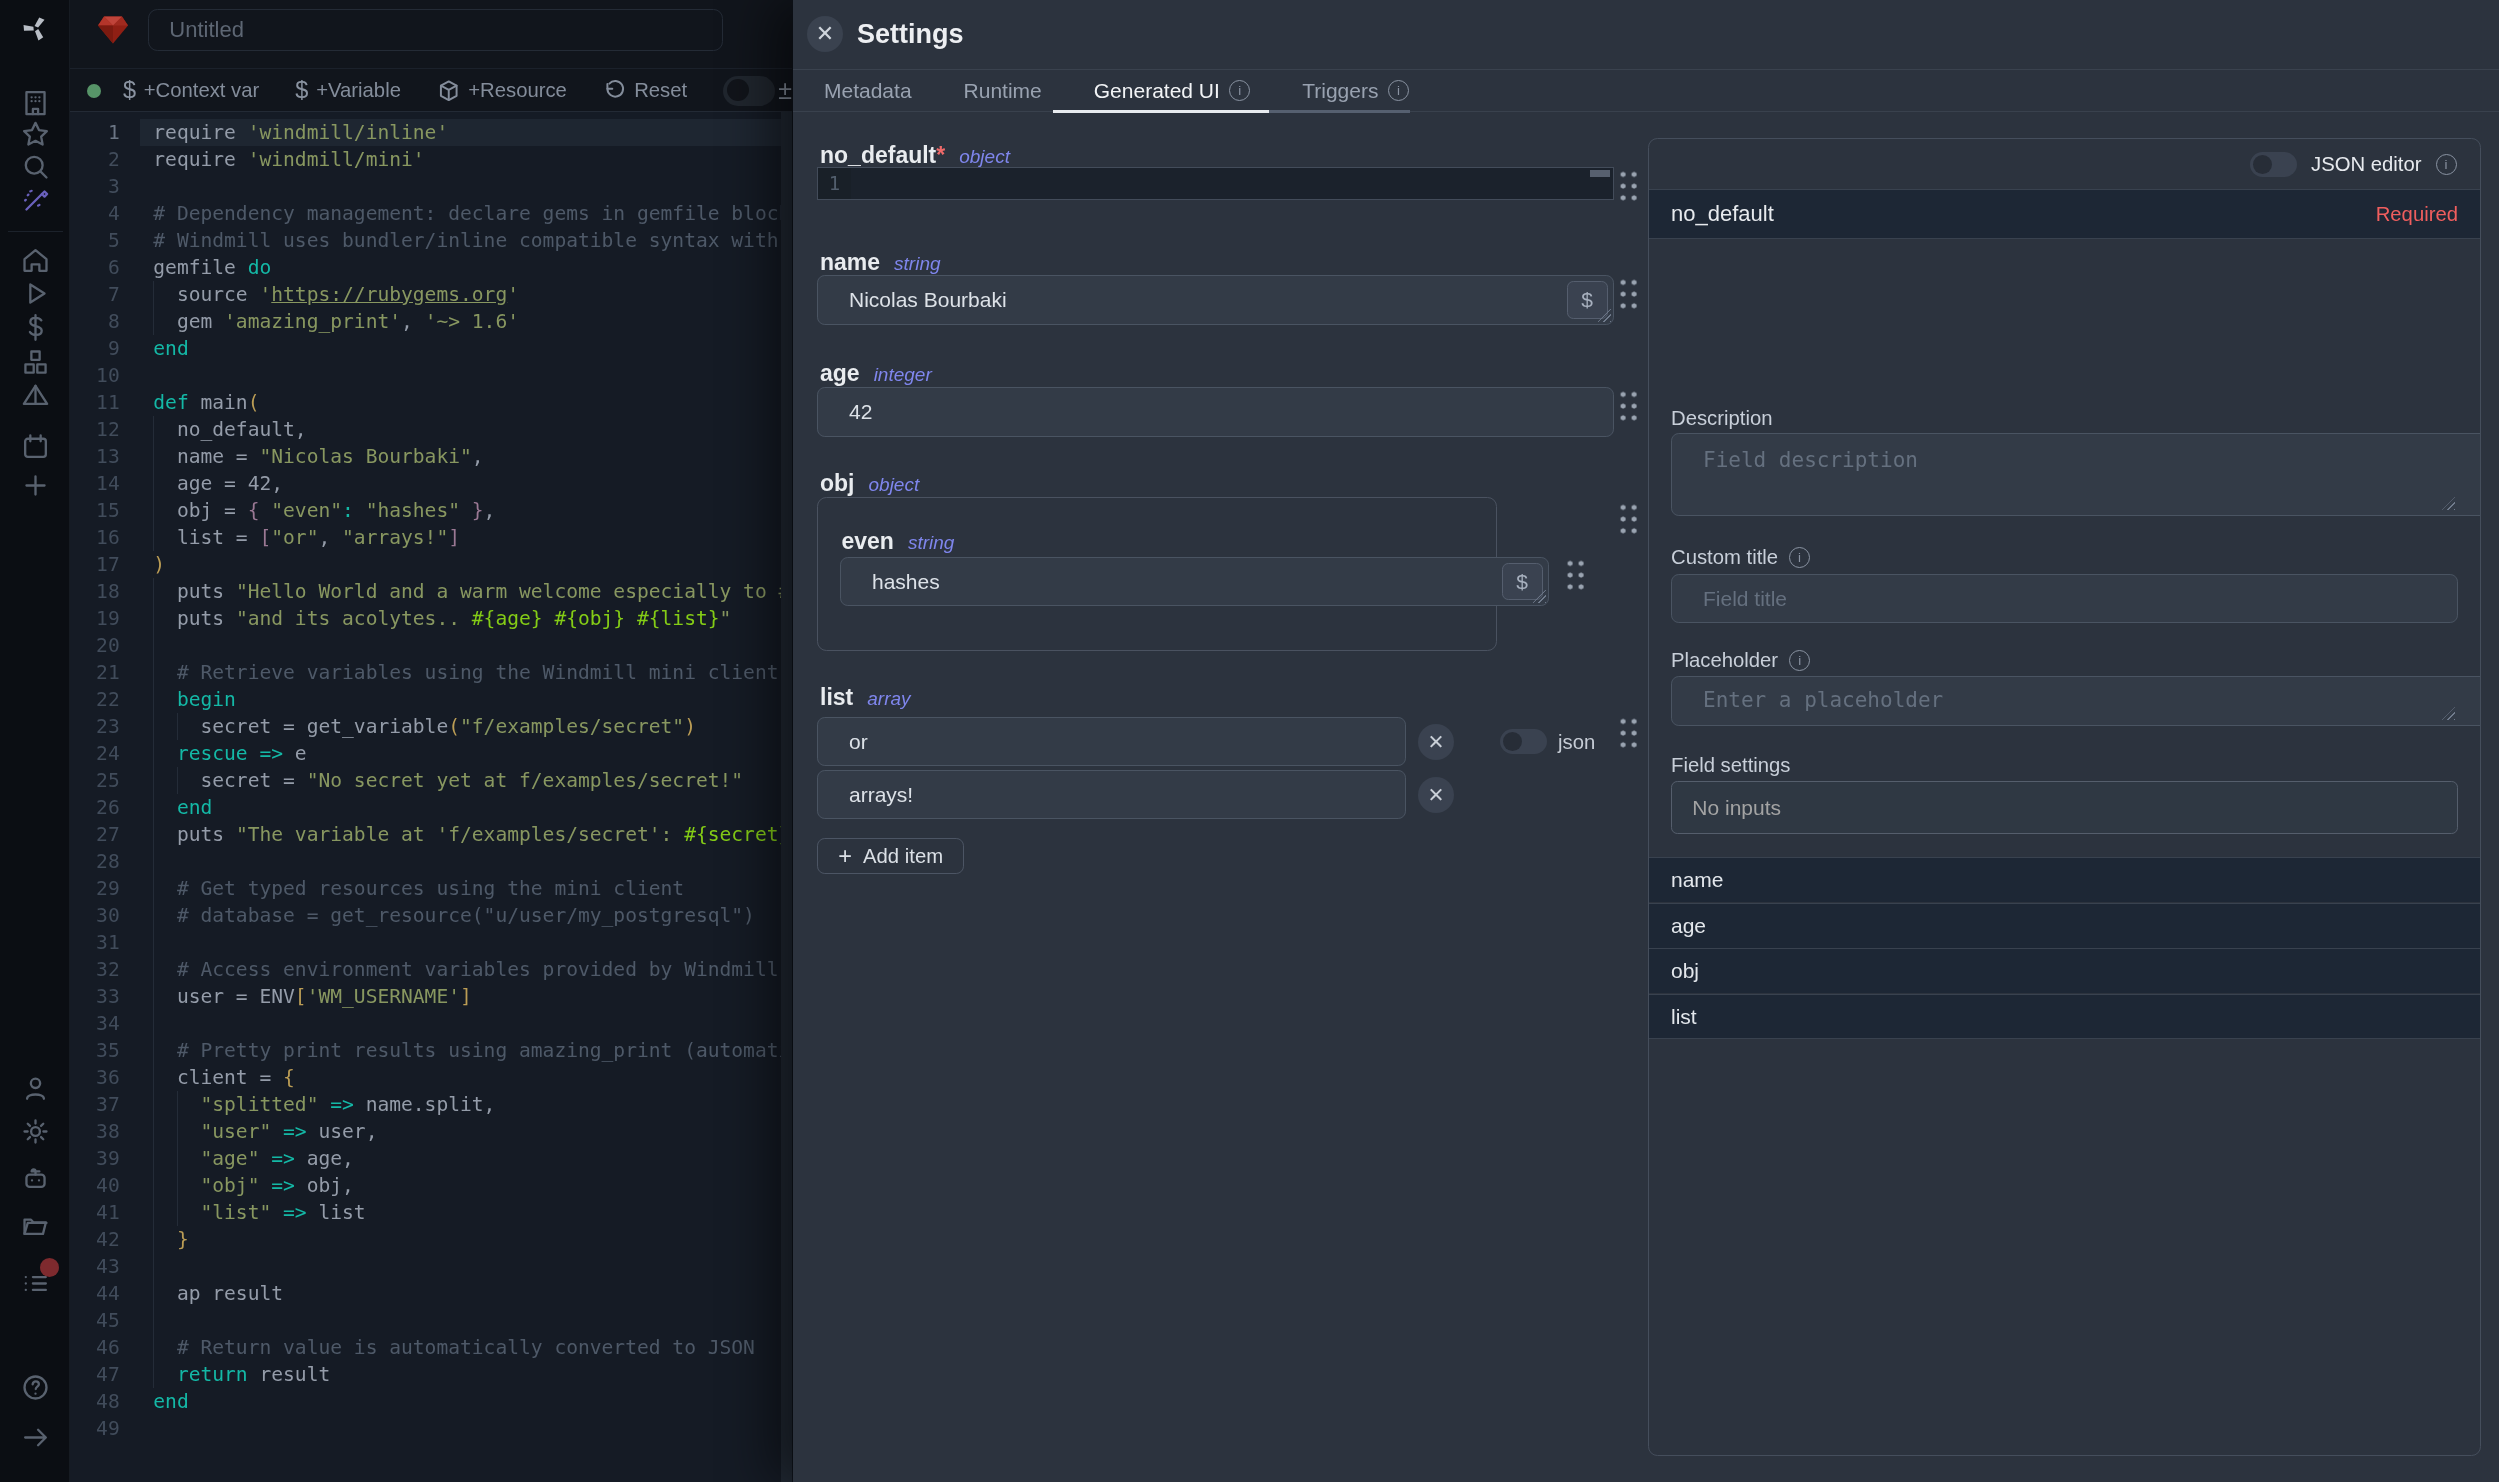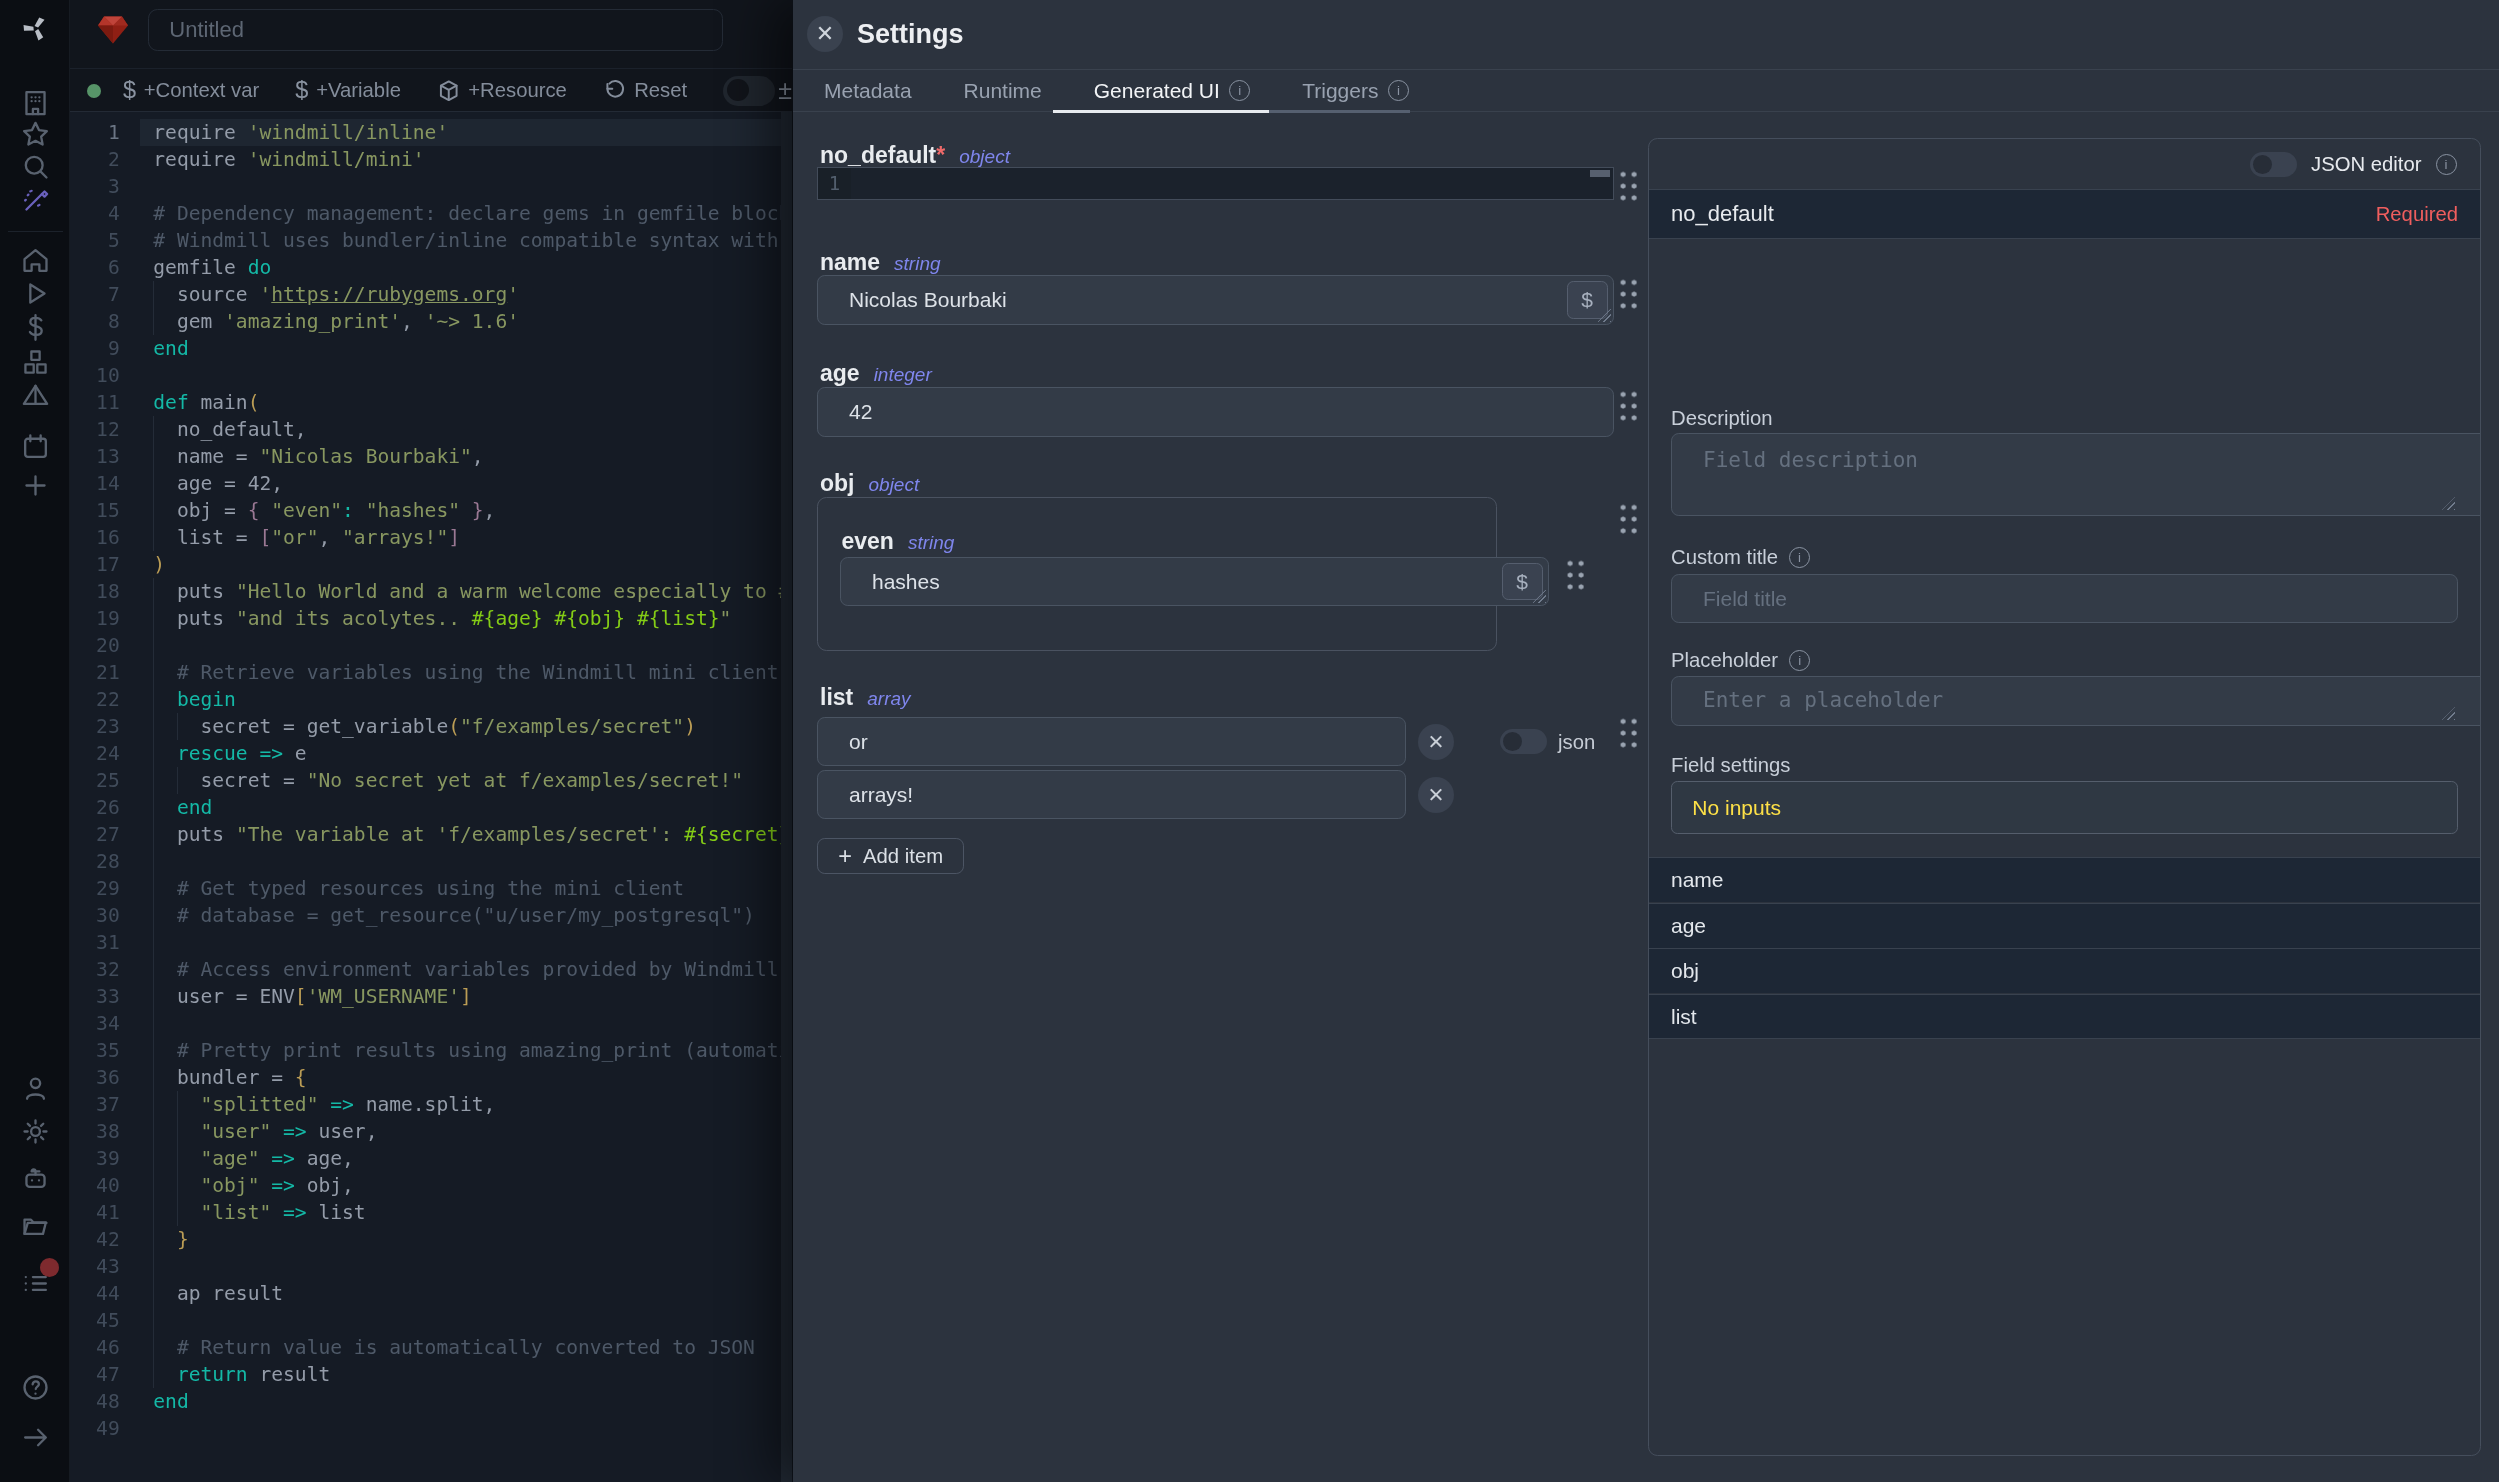--- a/index.html
+++ b/index.html
@@ -81,21 +81,21 @@
   .jsonlbl{position:absolute;font-size:20.3px;color:#c6ccd5}
 
   
   .panel{position:absolute;left:855px;top:138px;width:833px;height:1318px;border:1.6px solid #454e5c;border-radius:9.4px;overflow:hidden;background:#2c333e}
   .p-toprow{position:absolute;left:0;top:0;right:0;height:50px;display:flex;align-items:center;justify-content:flex-end;gap:14px;padding-right:23.5px}
   .p-selhead{position:absolute;left:0;top:50px;right:0;height:50px;background:#1d2735;border-top:0.8px solid #39424f;border-bottom:0.8px solid #39424f;display:flex;align-items:center;justify-content:space-between;padding:0 22px}
   .p-selname{font-size:22px;color:#e7eaee}
   .p-req{font-size:20.3px;color:#f05e5e}
   .plabel{position:absolute;left:22px;font-size:20.3px;color:#c8cfd9;display:flex;align-items:center;gap:11px}
   .pfield{position:absolute;left:22px;right:22px}
-  .noinputs{position:absolute;left:22px;right:22px;background:#2f3843;border:1.6px solid #555e6c;border-radius:6.3px;color:#fde047;font-size:21px;display:flex;align-items:center;padding:0 20.3px}
+  .noinputs{position:absolute;left:22px;right:22px;background:#2f3843;border:1.6px solid #555e6c;border-radius:6.3px;color:#a3a3a3;font-size:21px;display:flex;align-items:center;padding:0 20.3px}
   .prow{position:absolute;left:0;right:0;height:45px;background:#1d2735;border-top:0.8px solid #39424f;display:flex;align-items:center;padding:0 22px;font-size:21px;color:#e3e7ec;cursor:pointer}
   .jsonedlbl{font-size:20.3px;color:#e7eaee}
 </style>
 </head>
 <body>
 
 <div class="app">
 
   <div class="abs sidebar">
     <div class="abs sic logo" style="top:11px">
@@ -288,21 +288,21 @@
         <div class="cl"><span class="ln">26</span><span class="ct"><i class="ig" style="left: 0ch;"></i><span class="tk-p">  </span><span class="tk-k">end</span></span></div>
         <div class="cl"><span class="ln">27</span><span class="ct"><i class="ig" style="left: 0ch;"></i><span class="tk-p">  puts </span><span class="tk-s">"The variable at 'f/examples/secret': </span><span class="tk-i">#{secret}</span></span></div>
         <div class="cl"><span class="ln">28</span><span class="ct"><i class="ig" style="left: 0ch;"></i></span></div>
         <div class="cl"><span class="ln">29</span><span class="ct"><i class="ig" style="left: 0ch;"></i><span class="tk-c">  # Get typed resources using the mini client</span></span></div>
         <div class="cl"><span class="ln">30</span><span class="ct"><i class="ig" style="left: 0ch;"></i><span class="tk-c">  # database = get_resource("u/user/my_postgresql")</span></span></div>
         <div class="cl"><span class="ln">31</span><span class="ct"><i class="ig" style="left: 0ch;"></i></span></div>
         <div class="cl"><span class="ln">32</span><span class="ct"><i class="ig" style="left: 0ch;"></i><span class="tk-c">  # Access environment variables provided by Windmill</span></span></div>
         <div class="cl"><span class="ln">33</span><span class="ct"><i class="ig" style="left: 0ch;"></i><span class="tk-p">  user = ENV</span><span class="tk-y">[</span><span class="tk-s">'WM_USERNAME'</span><span class="tk-y">]</span></span></div>
         <div class="cl"><span class="ln">34</span><span class="ct"><i class="ig" style="left: 0ch;"></i></span></div>
         <div class="cl"><span class="ln">35</span><span class="ct"><i class="ig" style="left: 0ch;"></i><span class="tk-c">  # Pretty print results using amazing_print (automati</span></span></div>
-        <div class="cl"><span class="ln">36</span><span class="ct"><i class="ig" style="left: 0ch;"></i><span class="tk-p">  bundler = </span><span class="tk-y">{</span></span></div>
+        <div class="cl"><span class="ln">36</span><span class="ct"><i class="ig" style="left: 0ch;"></i><span class="tk-p">  client = </span><span class="tk-y">{</span></span></div>
         <div class="cl"><span class="ln">37</span><span class="ct"><i class="ig" style="left: 0ch;"></i><i class="ig" style="left: 2ch;"></i><span class="tk-p">    </span><span class="tk-s">"splitted"</span><span class="tk-p"> </span><span class="tk-k">=&gt;</span><span class="tk-p"> name.split,</span></span></div>
         <div class="cl"><span class="ln">38</span><span class="ct"><i class="ig" style="left: 0ch;"></i><i class="ig" style="left: 2ch;"></i><span class="tk-p">    </span><span class="tk-s">"user"</span><span class="tk-p"> </span><span class="tk-k">=&gt;</span><span class="tk-p"> user,</span></span></div>
         <div class="cl"><span class="ln">39</span><span class="ct"><i class="ig" style="left: 0ch;"></i><i class="ig" style="left: 2ch;"></i><span class="tk-p">    </span><span class="tk-s">"age"</span><span class="tk-p"> </span><span class="tk-k">=&gt;</span><span class="tk-p"> age,</span></span></div>
         <div class="cl"><span class="ln">40</span><span class="ct"><i class="ig" style="left: 0ch;"></i><i class="ig" style="left: 2ch;"></i><span class="tk-p">    </span><span class="tk-s">"obj"</span><span class="tk-p"> </span><span class="tk-k">=&gt;</span><span class="tk-p"> obj,</span></span></div>
         <div class="cl"><span class="ln">41</span><span class="ct"><i class="ig" style="left: 0ch;"></i><i class="ig" style="left: 2ch;"></i><span class="tk-p">    </span><span class="tk-s">"list"</span><span class="tk-p"> </span><span class="tk-k">=&gt;</span><span class="tk-p"> list</span></span></div>
         <div class="cl"><span class="ln">42</span><span class="ct"><i class="ig" style="left: 0ch;"></i><span class="tk-p">  </span><span class="tk-y">}</span></span></div>
         <div class="cl"><span class="ln">43</span><span class="ct"><i class="ig" style="left: 0ch;"></i></span></div>
         <div class="cl"><span class="ln">44</span><span class="ct"><i class="ig" style="left: 0ch;"></i><span class="tk-p">  ap result</span></span></div>
         <div class="cl"><span class="ln">45</span><span class="ct"><i class="ig" style="left: 0ch;"></i></span></div>
         <div class="cl"><span class="ln">46</span><span class="ct"><i class="ig" style="left: 0ch;"></i><span class="tk-c">  # Return value is automatically converted to JSON</span></span></div>

